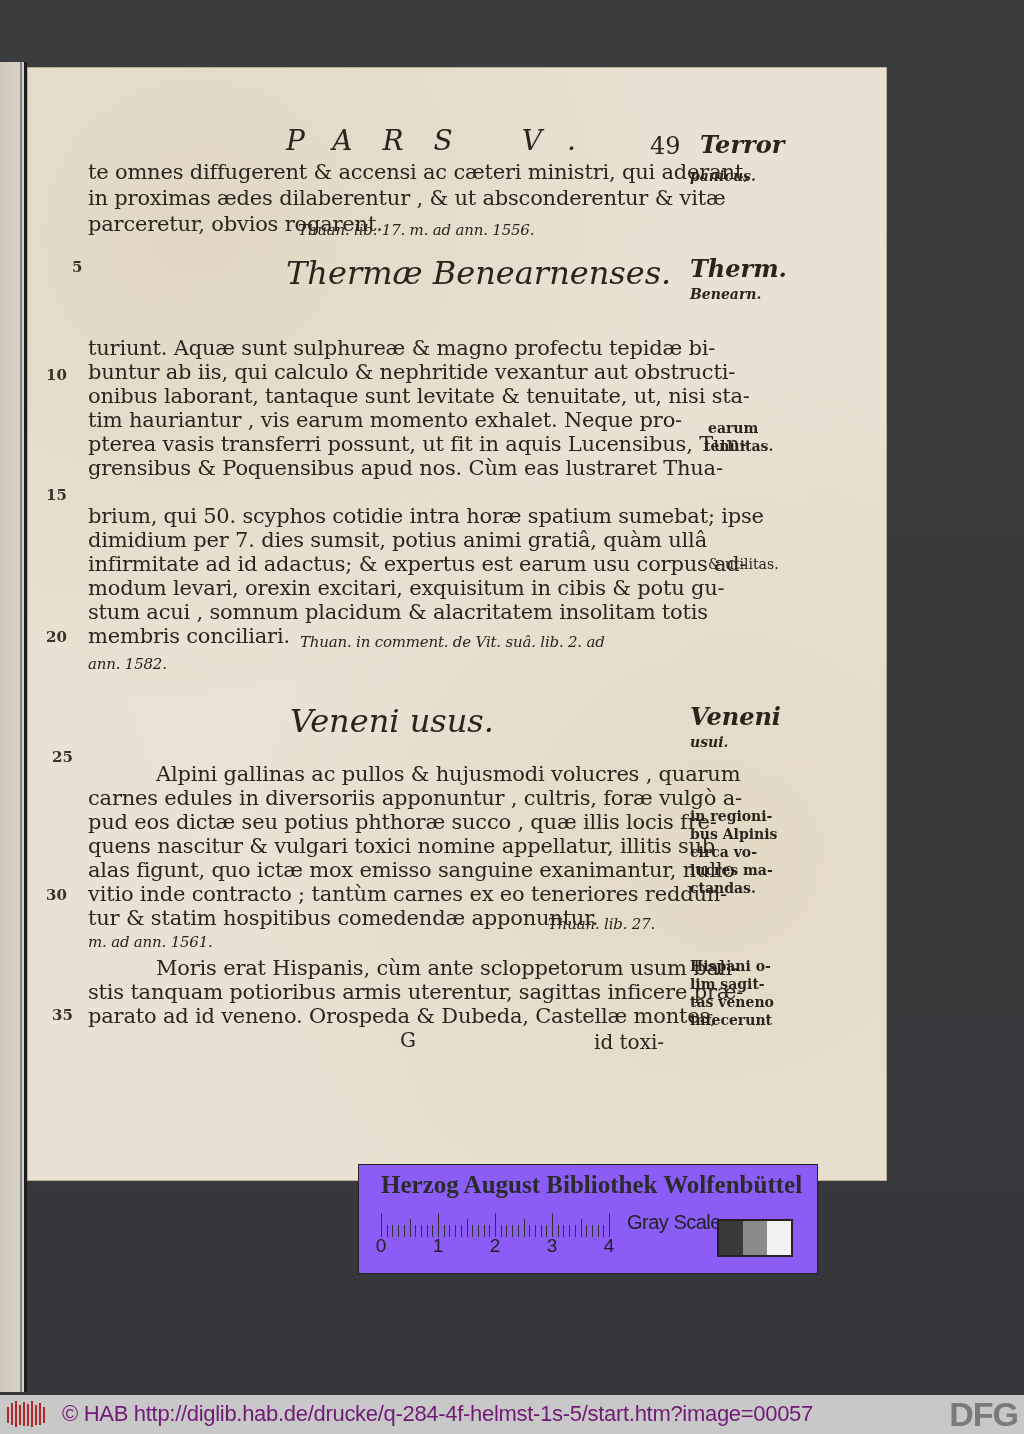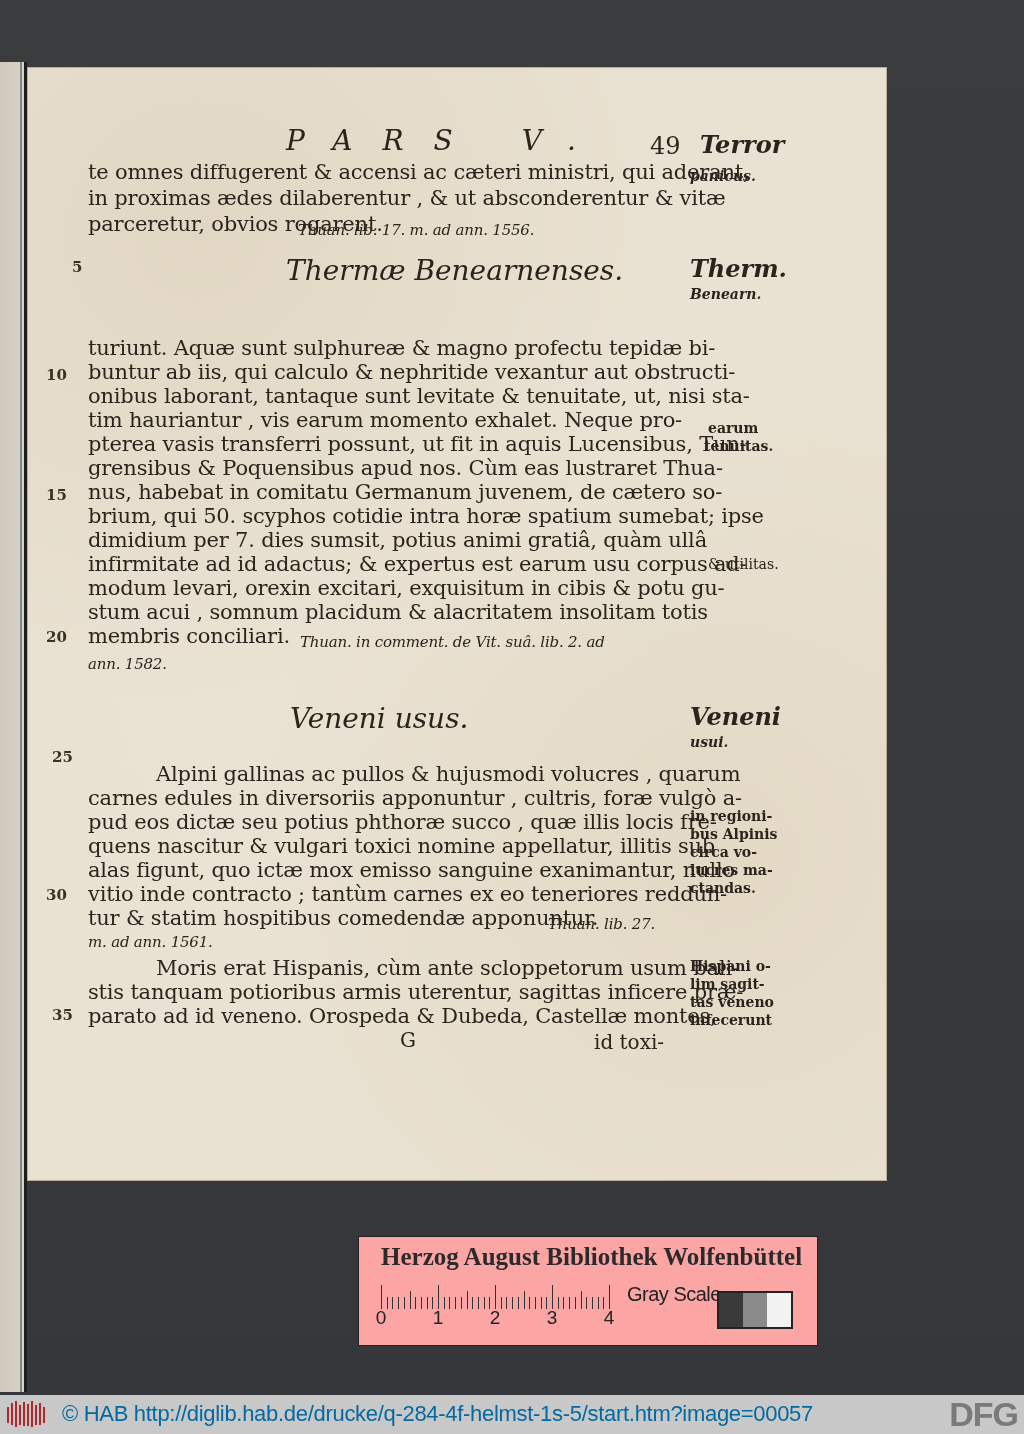--- a/index.html
+++ b/index.html
@@ -40,45 +40,45 @@
   }
   .small-ital { font-style:italic; font-size:15px; }
   .header-pars {
     position:absolute; left:258px; top:56px; font-style:italic;
     font-size:28px; letter-spacing:30px; color:#2a241c;
   }
   .page-num { position:absolute; left:622px; top:64px; font-size:24px; }
   .margin { position:absolute; white-space:nowrap; font-size:14px; line-height:17px; font-weight:bold; color:#2a241c; }
   .margin-head { position:absolute; white-space:nowrap; font-size:24px; font-style:italic; font-weight:bold; color:#2a241c; }
   .line-no { position:absolute; font-size:15px; font-weight:bold; color:#3a3226; }
-  .section-title { position:absolute; font-style:italic; font-size:28px; white-space:nowrap; }
+  .section-title { position:absolute; font-style:italic; font-size:32px; white-space:nowrap; }
   .sig { position:absolute; font-size:20px; }
   .catch { position:absolute; font-size:20px; }
 
   .card {
-    position:absolute; left:358px; top:1236px; width:458px; height:108px;
-    background:#fca5a5; border:1px solid #222;
+    position:absolute; left:358px; top:1164px; width:458px; height:108px;
+    background:#8b5cf6; border:1px solid #222;
   }
   .card-title {
     position:absolute; left:22px; top:6px; font-family:"Liberation Serif", serif;
     font-weight:bold; font-size:25px; color:#2b2b2b; white-space:nowrap;
   }
   .ruler { position:absolute; left:22px; top:48px; width:230px; height:44px; }
   .tick { position:absolute; bottom:20px; width:1px; background:#333; }
   .ruler-num { position:absolute; bottom:0; font-family:"Liberation Sans", sans-serif; font-size:19px; color:#222; transform:translateX(-50%); }
   .gray-label { position:absolute; left:268px; top:46px; font-family:"Liberation Sans", sans-serif; font-size:20px; color:#222; letter-spacing:-0.5px; }
   .gray-box { position:absolute; left:358px; top:54px; width:72px; height:34px; border:2px solid #222; display:flex; }
   .gray-box span { flex:1; }
 
   .footer {
     position:absolute; left:0; top:1395px; width:1024px; height:39px;
     background:#c8c8c8;
   }
   .footer-logo { position:absolute; left:6px; top:4px; width:40px; height:30px; }
-  .footer-text { position:absolute; left:62px; top:6px; font-family:"Liberation Sans", sans-serif; font-size:22px; color:#0369a1; white-space:nowrap; letter-spacing:-0.3px; }
+  .footer-text { position:absolute; left:62px; top:6px; font-family:"Liberation Sans", sans-serif; font-size:22px; color:#701a75; white-space:nowrap; letter-spacing:-0.3px; }
   .dfg { position:absolute; right:6px; top:0px; font-family:"Liberation Sans", sans-serif; font-weight:bold; font-size:34px; color:#7a7a7a; letter-spacing:-1px; }
 </style>
 </head>
 <body>
 
 <div class="backdrop"></div>
 <div class="left-strip"></div>
 <div class="left-strip-line2"></div>
 <div class="left-strip-line"></div>
 
@@ -101,21 +101,20 @@
   <div class="line" style="left:60px;top:268px;">turiunt.   Aquæ sunt sulphureæ &amp; magno profectu tepidæ bi-</div>
   <div class="line-no" style="left:18px;top:298px;">10</div>
   <div class="line" style="left:60px;top:292px;">buntur ab iis, qui calculo &amp; nephritide vexantur aut obstructi-</div>
   <div class="line" style="left:60px;top:316px;">onibus laborant, tantaque sunt levitate &amp; tenuitate, ut, nisi sta-</div>
   <div class="line" style="left:60px;top:340px;">tim hauriantur , vis earum momento exhalet.   Neque pro-</div>
   <div class="margin" style="left:680px;top:352px;">earum</div>
   <div class="line" style="left:60px;top:364px;">pterea vasis transferri possunt, ut fit in aquis Lucensibus, Tun-</div>
   <div class="margin" style="left:676px;top:370px;">tenuitas.</div>
   <div class="line" style="left:60px;top:388px;">grensibus &amp; Poquensibus apud nos.   Cùm eas lustraret Thua-</div>
   <div class="line-no" style="left:18px;top:418px;">15</div>
-  <div class="line" style="left:60px;top:412px;">nus, habebat in comitatu Germanum juvenem, de cætero so-</div>
   <div class="line" style="left:60px;top:436px;">brium, qui 50. scyphos cotidie intra horæ spatium sumebat; ipse</div>
   <div class="line" style="left:60px;top:460px;">dimidium per 7. dies sumsit, potius animi gratiâ, quàm ullâ</div>
   <div class="line" style="left:60px;top:484px;">infirmitate ad id adactus; &amp; expertus est earum usu corpus ad-</div>
   <div class="margin" style="left:680px;top:488px;font-weight:normal;">&amp; utilitas.</div>
   <div class="line" style="left:60px;top:532px;">stum acui , somnum placidum &amp; alacritatem insolitam totis</div>
   <div class="line" style="left:60px;top:508px;">modum levari, orexin excitari, exquisitum in cibis &amp; potu gu-</div>
   <div class="line-no" style="left:18px;top:560px;">20</div>
   <div class="line" style="left:60px;top:556px;">membris conciliari.</div>
   <div class="line small-ital" style="left:272px;top:562px;">Thuan. in comment. de Vit. suâ. lib. 2. ad</div>
   <div class="line small-ital" style="left:60px;top:584px;">ann. 1582.</div>

